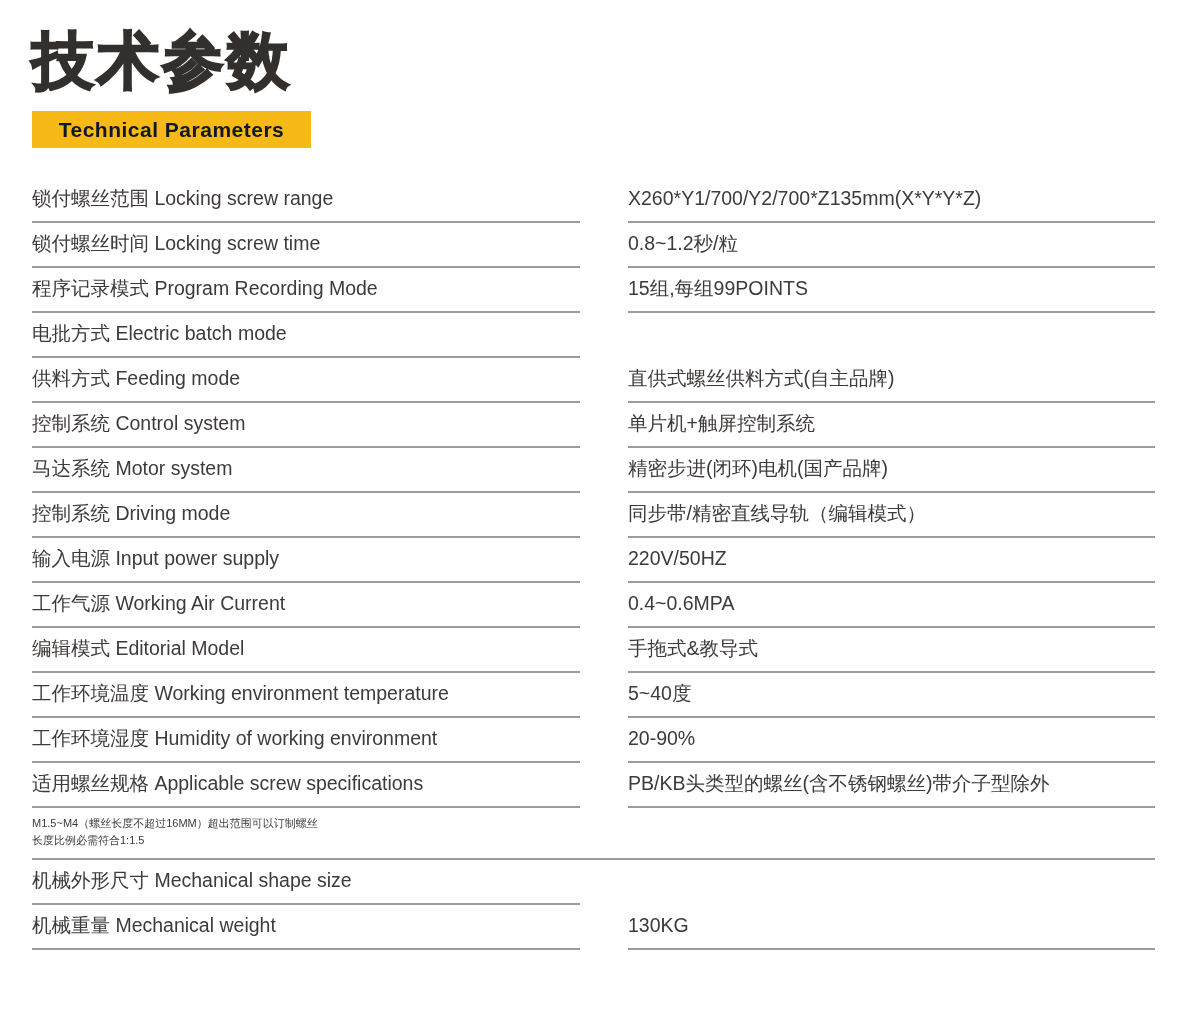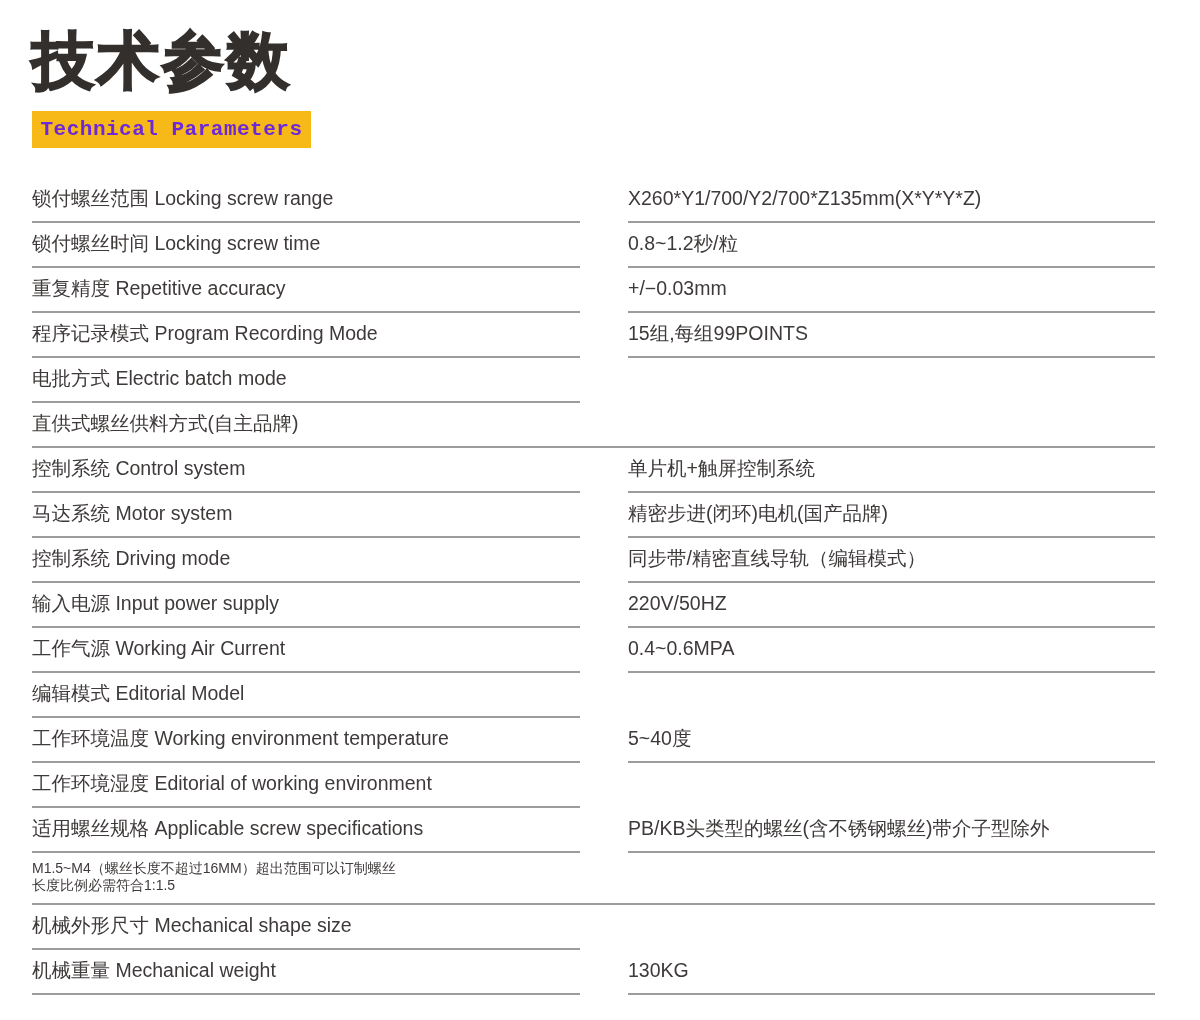--- a/index.html
+++ b/index.html
@@ -26,28 +26,27 @@
     font-weight: 900;
     letter-spacing: 3px;
     color: var(--title-color);
     -webkit-text-stroke: 2px var(--title-color);
   }
   .badge {
     margin-top: 11px;
     width: 279px;
     height: 37px;
     background: var(--accent);
-    color: #6d28d9;
+    color: #0f172a;
     font-size: 21px;
     font-weight: bold;
     letter-spacing: 0.5px;
     display: flex;
     align-items: center;
     justify-content: center;
-    font-family: Liberation Mono, monospace;
   }
   .param-table {
     margin-top: 30px;
     width: 100%;
   }
   .row {
     display: flex;
     align-items: flex-end;
     column-gap: 37px;
     gap: 48px;
@@ -58,21 +57,21 @@
     flex-direction: column;
     justify-content: flex-end;
     padding: 9px 0 11px 0;
     font-size: 19.5px;
     line-height: 23px;
     color: var(--body-color);
   }
   .label-cell { width: 548px; flex: 0 0 548px; }
   .value-cell { flex: 1 1 auto; }
   .value-cell.small {
-    font-size: 14px;
+    font-size: 11px;
     line-height: 17px;
     padding-top: 7px;
     padding-bottom: 9px;
   }
 </style>
 </head>
 <body>
 
 <div class="container">
   <h1 class="page-title">技术参数</h1>
@@ -82,31 +81,28 @@
   <div class="param-table">
       <div class="row">
         <div class="cell label-cell">锁付螺丝范围 Locking screw range</div>
         <div class="cell value-cell">X260*Y1/700/Y2/700*Z135mm(X*Y*Y*Z)</div>
       </div>
       <div class="row">
         <div class="cell label-cell">锁付螺丝时间 Locking screw time</div>
         <div class="cell value-cell">0.8~1.2秒/粒</div>
       </div>
       <div class="row">
-        <div class="cell label-cell">重复精度 Repetitive accuracy</div>
-        <div class="cell value-cell">+/−0.03mm</div>
-      </div>
-      <div class="row">
         <div class="cell label-cell">程序记录模式 Program Recording Mode</div>
         <div class="cell value-cell">15组,每组99POINTS</div>
       </div>
       <div class="row">
         <div class="cell label-cell">电批方式 Electric batch mode</div>
       </div>
       <div class="row">
+        <div class="cell label-cell">供料方式 Feeding mode</div>
         <div class="cell value-cell">直供式螺丝供料方式(自主品牌)</div>
       </div>
       <div class="row">
         <div class="cell label-cell">控制系统 Control system</div>
         <div class="cell value-cell">单片机+触屏控制系统</div>
       </div>
       <div class="row">
         <div class="cell label-cell">马达系统 Motor system</div>
         <div class="cell value-cell">精密步进(闭环)电机(国产品牌)</div>
       </div>
@@ -117,27 +113,29 @@
       <div class="row">
         <div class="cell label-cell">输入电源 Input power supply</div>
         <div class="cell value-cell">220V/50HZ</div>
       </div>
       <div class="row">
         <div class="cell label-cell">工作气源 Working Air Current</div>
         <div class="cell value-cell">0.4~0.6MPA</div>
       </div>
       <div class="row">
         <div class="cell label-cell">编辑模式 Editorial Model</div>
+        <div class="cell value-cell">手拖式&amp;教导式</div>
       </div>
       <div class="row">
         <div class="cell label-cell">工作环境温度 Working environment temperature</div>
         <div class="cell value-cell">5~40度</div>
       </div>
       <div class="row">
-        <div class="cell label-cell">工作环境湿度 Editorial of working environment</div>
+        <div class="cell label-cell">工作环境湿度 Humidity of working environment</div>
+        <div class="cell value-cell">20-90%</div>
       </div>
       <div class="row">
         <div class="cell label-cell">适用螺丝规格 Applicable screw specifications</div>
         <div class="cell value-cell">PB/KB头类型的螺丝(含不锈钢螺丝)带介子型除外</div>
       </div>
       <div class="row">
         <div class="cell value-cell small">
           <div>M1.5~M4（螺丝长度不超过16MM）超出范围可以订制螺丝</div>
           <div>长度比例必需符合1:1.5</div>
         </div>

